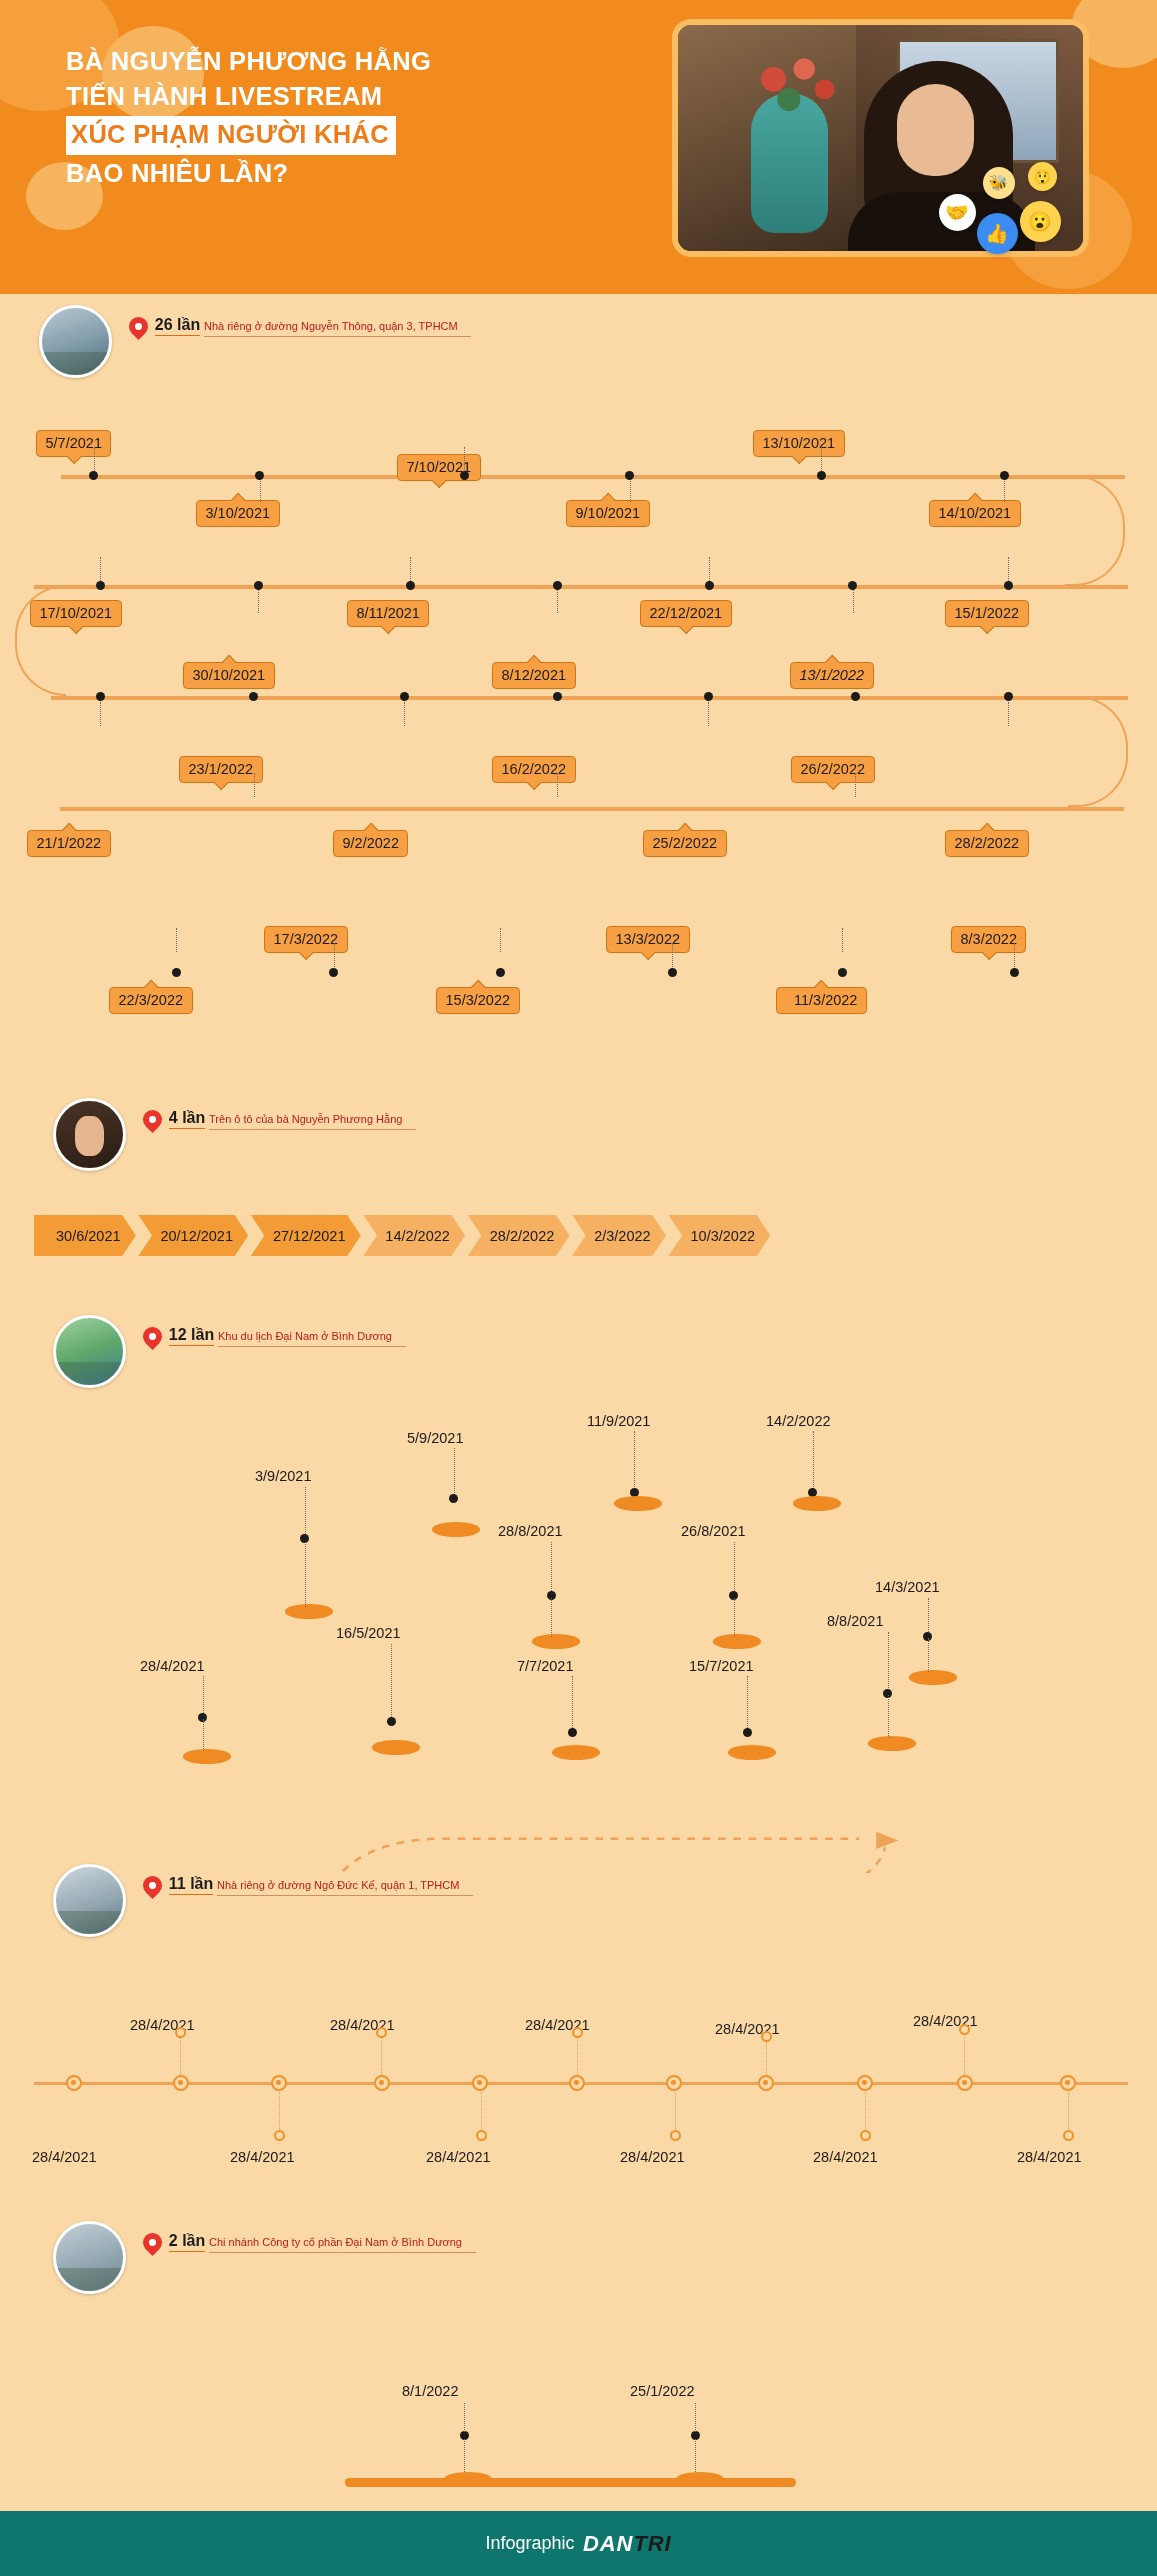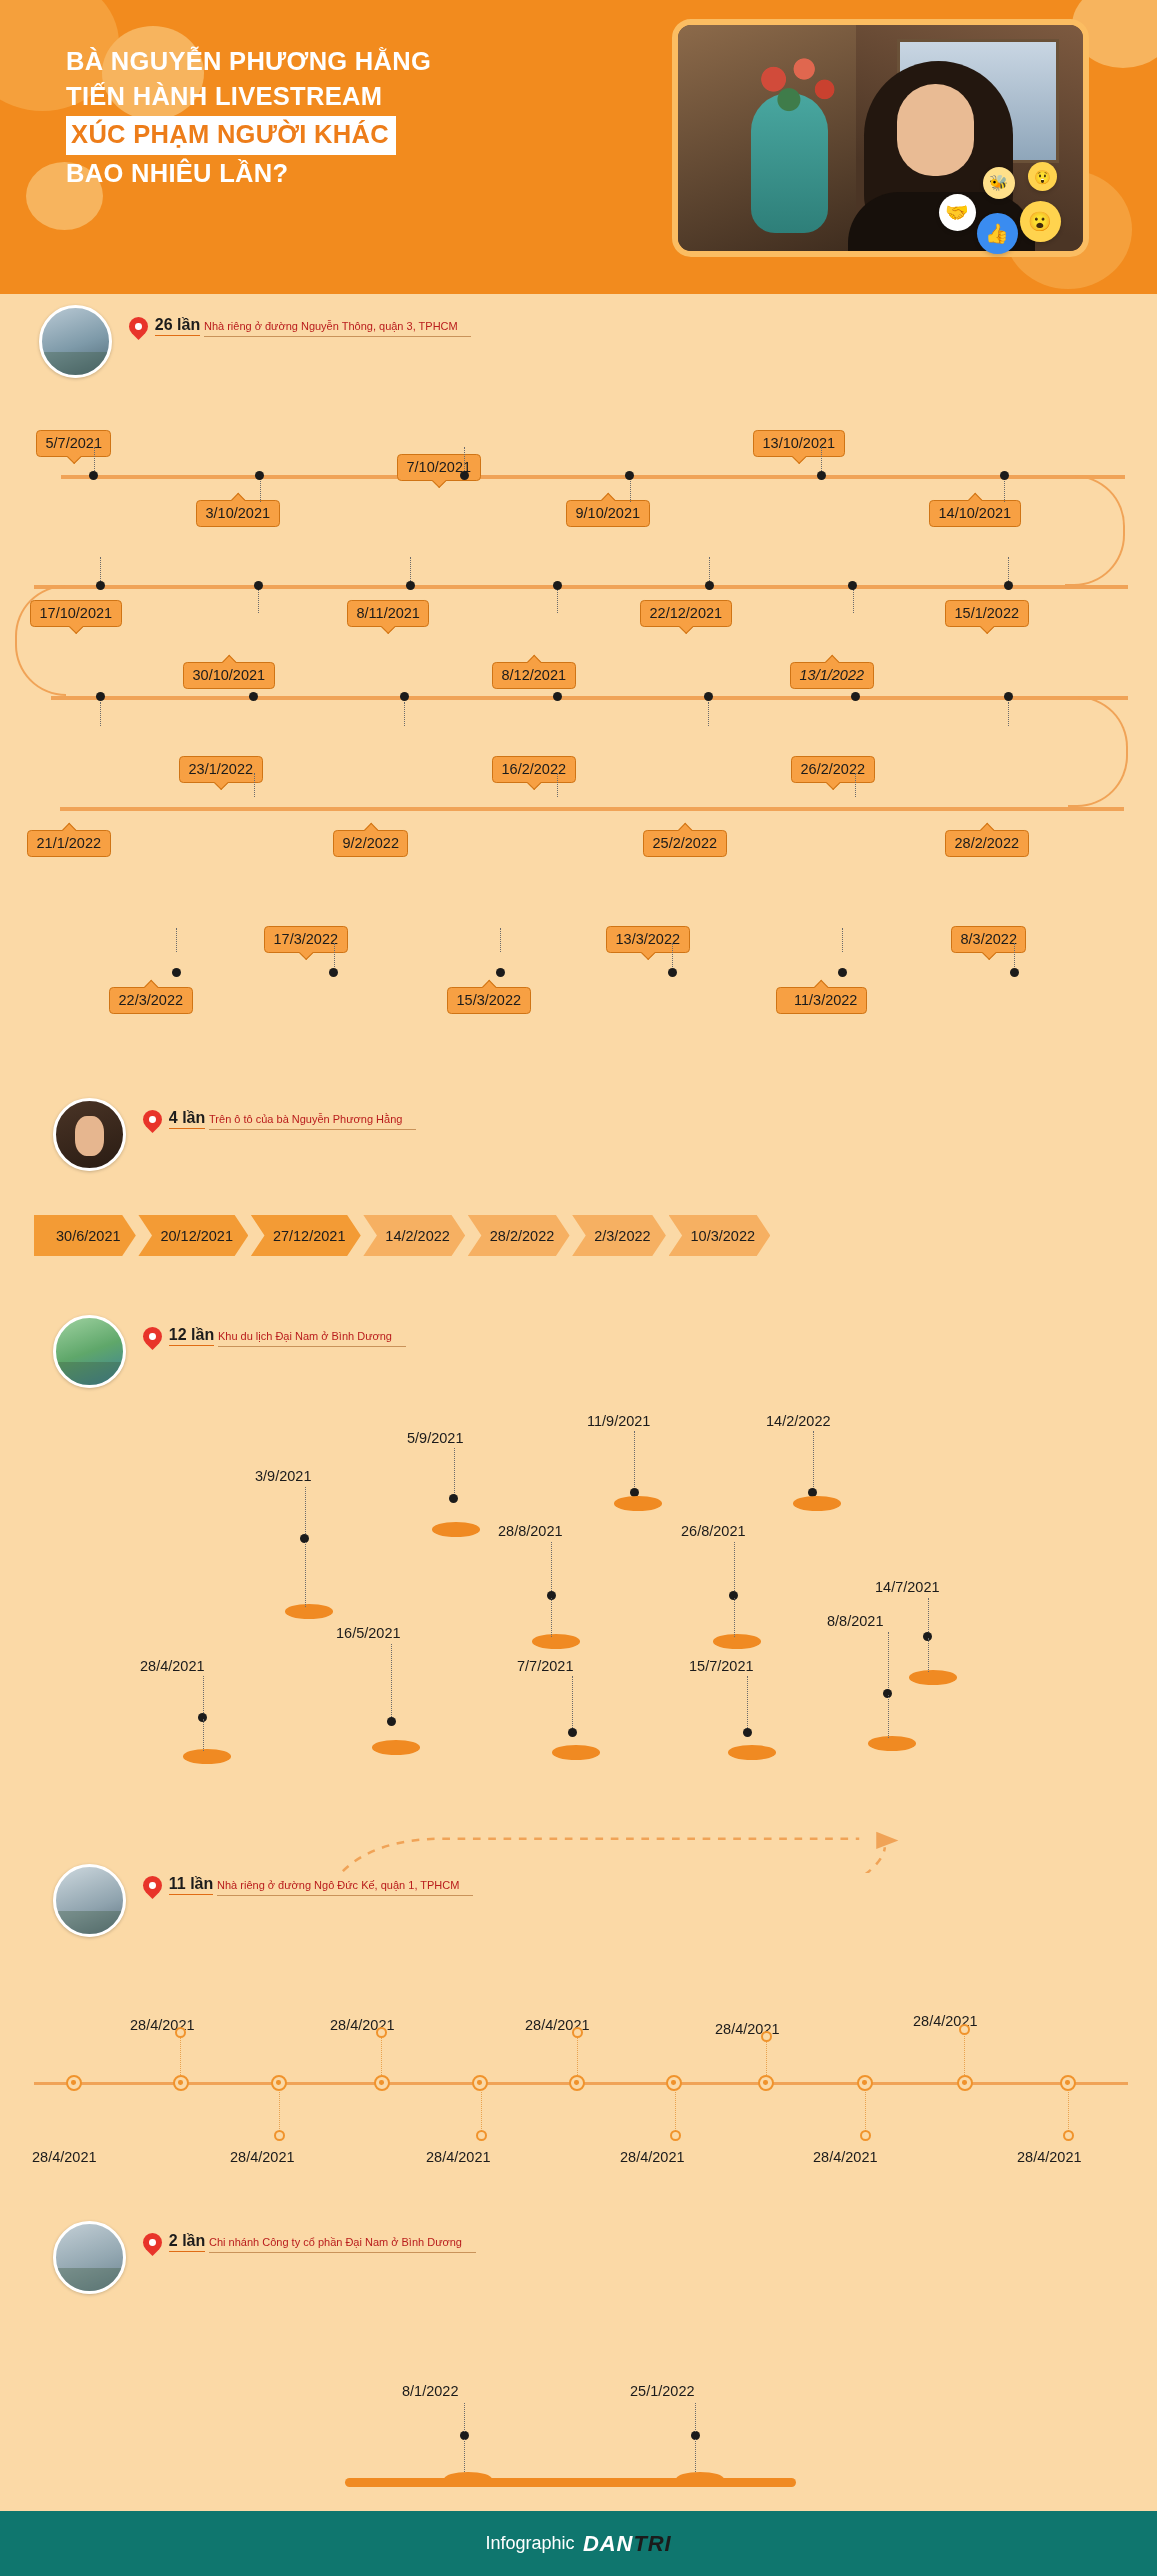--- a/index.html
+++ b/index.html
@@ -447,21 +447,21 @@
 <div class="dot" style="left:1004px; top:692px;"></div>
 
 <div class="tag down" style="left:264px; top:926px;">17/3/2022</div>
 <div class="stem" style="left:334px; top:943px; height:24px;"></div>
 <div class="dot" style="left:329px; top:968px;"></div>
 
 <div class="tag up" style="left:109px; top:987px;">22/3/2022</div>
 <div class="stem" style="left:176px; top:928px; height:24px;"></div>
 <div class="dot" style="left:172px; top:968px;"></div>
 
-<div class="tag up" style="left:436px; top:987px;margin-left:11px;">15/3/2022</div>
+<div class="tag up" style="left:436px; top:987px;">15/3/2022</div>
 <div class="stem" style="left:500px; top:928px; height:24px;"></div>
 <div class="dot" style="left:496px; top:968px;"></div>
 
 <div class="tag down" style="left:606px; top:926px;">13/3/2022</div>
 <div class="stem" style="left:672px; top:943px; height:24px;"></div>
 <div class="dot" style="left:668px; top:968px;"></div>
 
 <div class="tag up" style="left:776px; top:987px;padding-left:17px;">11/3/2022</div>
 <div class="stem" style="left:842px; top:928px; height:24px;"></div>
 <div class="dot" style="left:838px; top:968px;"></div>
@@ -562,21 +562,21 @@
 <div class="dot" style="left:547px; top:1591px;"></div>
 <div class="ell-base" style="left:532px; top:1634px;"></div>
 <div class="stem" style="left:551px; top:1598px; height:39px;"></div>
 
 <div class="lbl" style="left:681px; top:1523px;">26/8/2021</div>
 <div class="stem" style="left:734px; top:1542px; height:53px;"></div>
 <div class="dot" style="left:729px; top:1591px;"></div>
 <div class="ell-base" style="left:713px; top:1634px;"></div>
 <div class="stem" style="left:734px; top:1598px; height:39px;"></div>
 
-<div class="lbl" style="left:875px; top:1579px;">14/7/2021</div>
+<div class="lbl" style="left:875px; top:1579px;">14/3/2021</div>
 <div class="stem" style="left:928px; top:1598px; height:36px;"></div>
 <div class="dot" style="left:923px; top:1632px;"></div>
 <div class="ell-base" style="left:909px; top:1670px;"></div>
 <div class="stem" style="left:928px; top:1638px; height:34px;"></div>
 
 <div class="lbl" style="left:140px; top:1658px;">28/4/2021</div>
 <div class="stem" style="left:203px; top:1676px; height:41px;"></div>
 <div class="dot" style="left:198px; top:1713px;"></div>
 <div class="ell-base" style="left:183px; top:1749px;"></div>
 <div class="stem" style="left:203px; top:1719px; height:32px;"></div>

